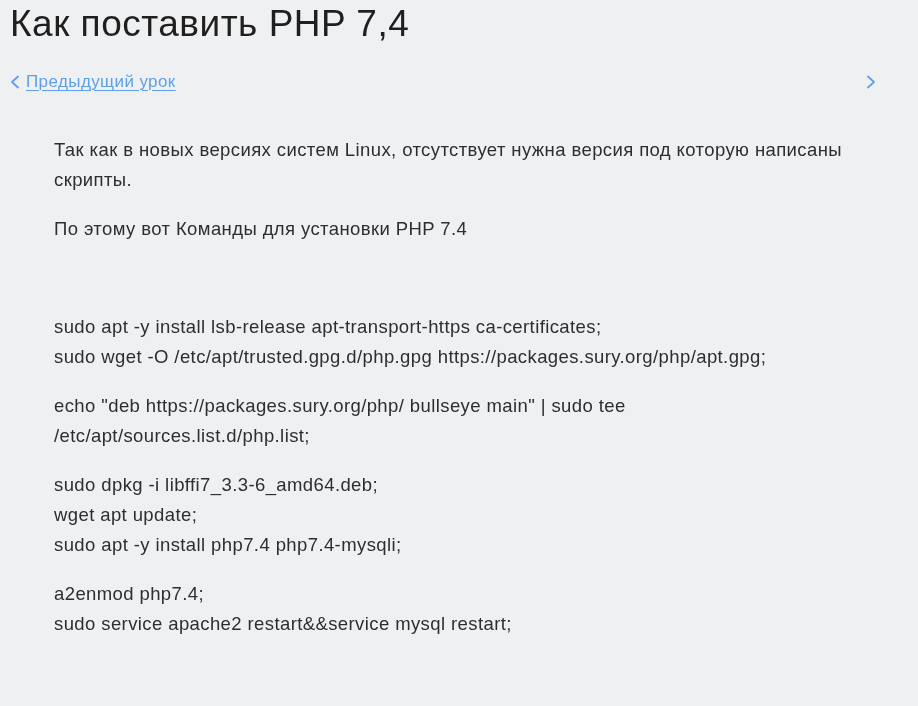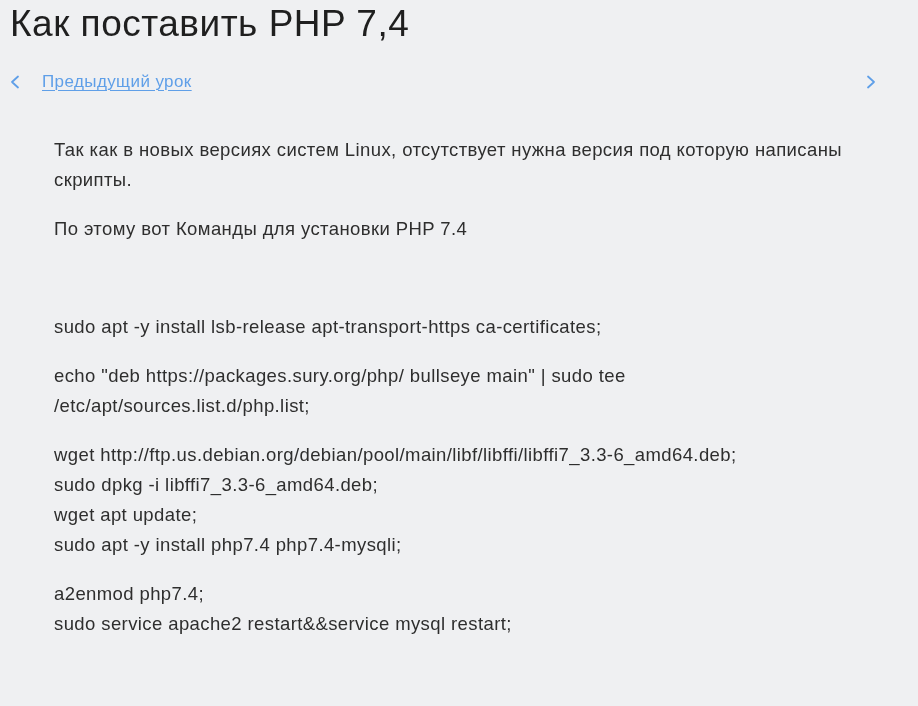--- a/index.html
+++ b/index.html
@@ -32,21 +32,21 @@
     justify-content: space-between;
     align-items: center;
     font-size: 17px;
     letter-spacing: 0.4px;
   }
   a.nav-link {
     color: #5f9fe8;
     text-decoration: none;
     display: inline-flex;
     align-items: center;
-    gap: 22px;
+    gap: 6px;
     cursor: pointer;
   }
   a.nav-link .nav-label {
     text-decoration: underline;
     text-underline-offset: 3px;
     text-decoration-thickness: 1px;
   }
   .chev {
     display: inline-flex;
     align-items: center;
@@ -104,29 +104,29 @@
     </p>
 
     <p class="para">
       <span class="line">По этому вот Команды для установки PHP 7.4</span>
     </p>
 
     <p class="para spacer"></p>
 
     <p class="para">
       <span class="line">sudo apt -y install lsb-release apt-transport-https ca-certificates;</span>
+      <span class="line">sudo wget -O /etc/apt/trusted.gpg.d/php.gpg https://packages.sury.org/php/apt.gpg;</span>
     </p>
 
     <p class="para">
       <span class="line">echo "deb https://packages.sury.org/php/ bullseye main" | sudo tee</span>
       <span class="line">/etc/apt/sources.list.d/php.list;</span>
     </p>
 
     <p class="para">
-      <span class="line">wget http://ftp.us.debian.org/debian/pool/main/libf/libffi/libffi7_3.3-6_amd64.deb;</span>
       <span class="line">sudo dpkg -i libffi7_3.3-6_amd64.deb;</span>
       <span class="line">wget apt update;</span>
       <span class="line">sudo apt -y install php7.4 php7.4-mysqli;</span>
     </p>
 
     <p class="para">
       <span class="line">a2enmod php7.4;</span>
       <span class="line">sudo service apache2 restart&amp;&amp;service mysql restart;</span>
     </p>
 

